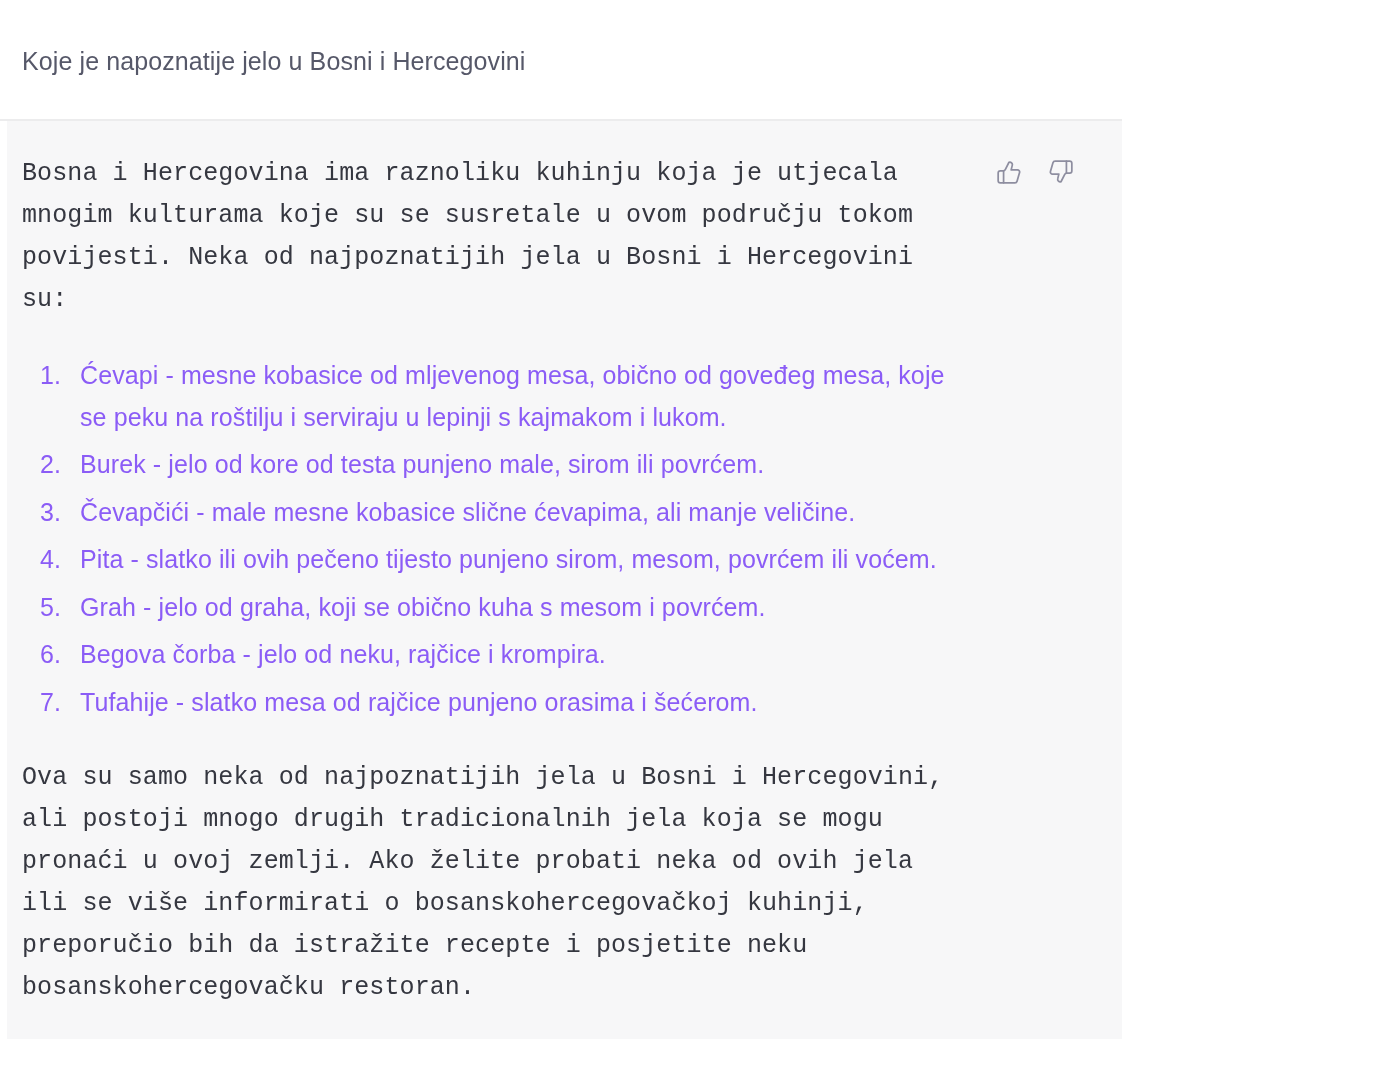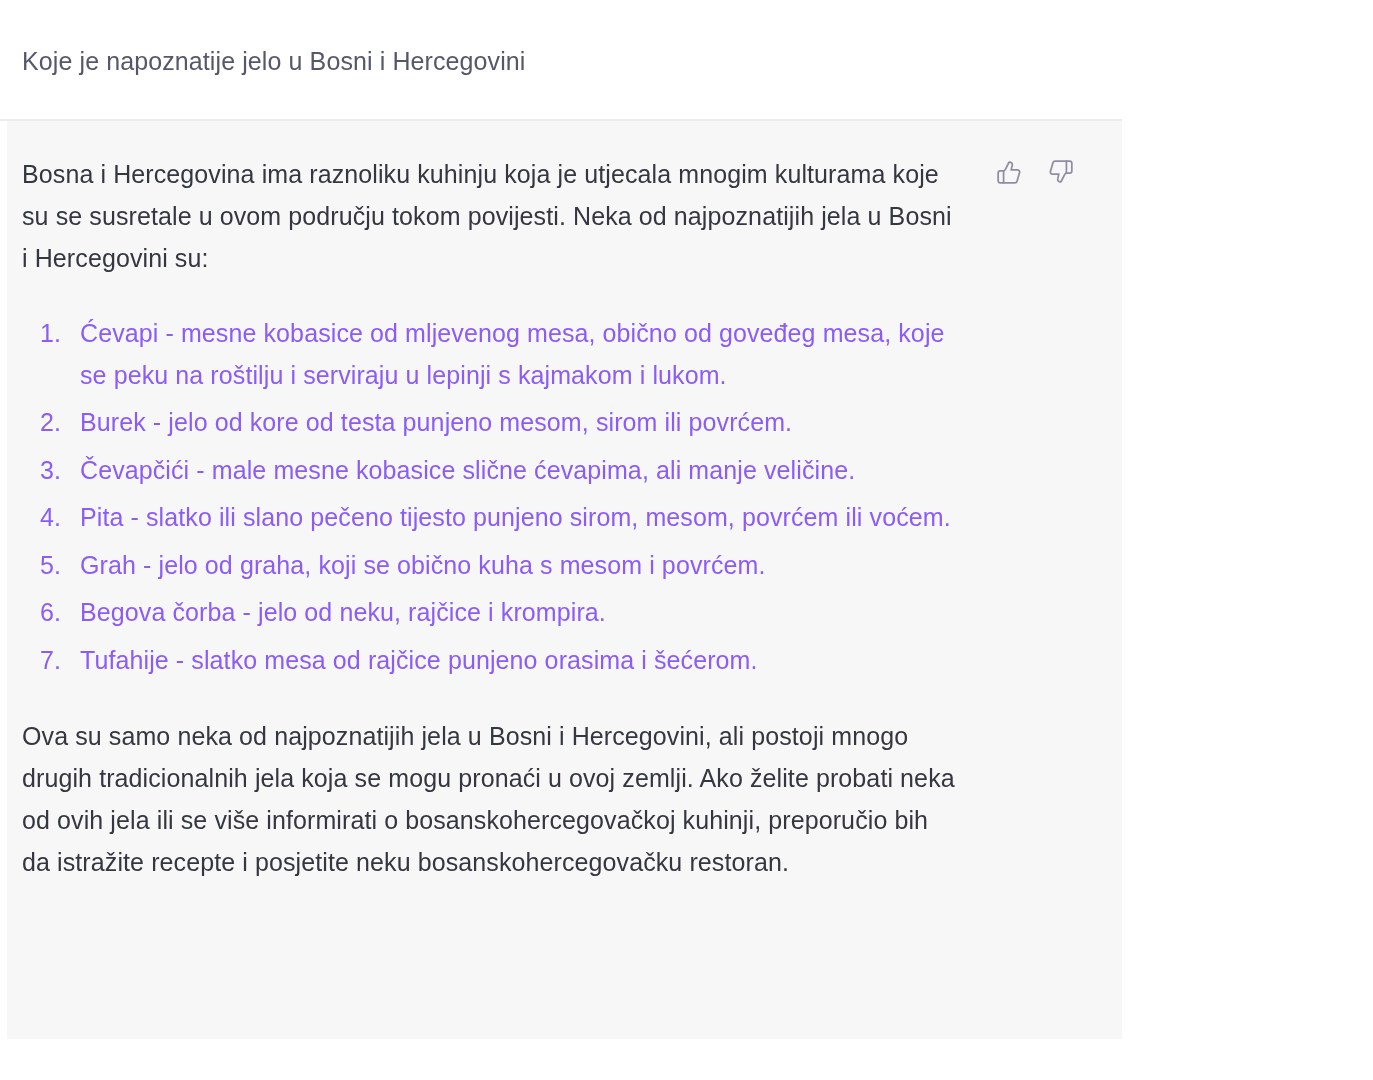--- a/index.html
+++ b/index.html
@@ -55,20 +55,21 @@
     padding-left: 22px;
     padding-right: 160px;
     max-width: 1210px;
   }
   .para {
     font-size: 25px;
     line-height: 1.68;
     color: #353740;
     margin: 0 0 34px 0;
     letter-spacing: 0.1px;
+    font-family: Liberation Mono, monospace;
   }
   .para.last {
     margin-bottom: 17px;
   }
   ol.dish-list {
     margin: 0 0 34px 0;
     padding-left: 46px;
     list-style-position: outside;
   }
   ol.dish-list li {
@@ -135,23 +136,23 @@
           <path d="M9 18.12 10 14H4.17a2 2 0 0 1-1.92-2.56l2.33-8A2 2 0 0 1 6.5 2H20a2 2 0 0 1 2 2v7a2 2 0 0 1-2 2h-2.76a2 2 0 0 0-1.79 1.11L12 21a2.34 2.34 0 0 1-3-2.88Z"></path>
         </svg>
       </button>
     </div>
 
     <div class="assistant-body">
       <p class="para">Bosna i Hercegovina ima raznoliku kuhinju koja je utjecala mnogim kulturama koje su se susretale u ovom području tokom povijesti. Neka od najpoznatijih jela u Bosni i Hercegovini su:</p>
 
       <ol class="dish-list">
         <li>Ćevapi - mesne kobasice od mljevenog mesa, obično od goveđeg mesa, koje se peku na roštilju i serviraju u lepinji s kajmakom i lukom.</li>
-        <li>Burek - jelo od kore od testa punjeno mesom, sirom ili povrćem.</li>
+        <li>Burek - jelo od kore od testa punjeno male, sirom ili povrćem.</li>
         <li>Čevapčići - male mesne kobasice slične ćevapima, ali manje veličine.</li>
-        <li>Pita - slatko ili slano pečeno tijesto punjeno sirom, mesom, povrćem ili voćem.</li>
+        <li>Pita - slatko ili ovih pečeno tijesto punjeno sirom, mesom, povrćem ili voćem.</li>
         <li>Grah - jelo od graha, koji se obično kuha s mesom i povrćem.</li>
         <li>Begova čorba - jelo od neku, rajčice i krompira.</li>
         <li>Tufahije - slatko mesa od rajčice punjeno orasima i šećerom.</li>
       </ol>
 
       <p class="para last">Ova su samo neka od najpoznatijih jela u Bosni i Hercegovini, ali postoji mnogo drugih tradicionalnih jela koja se mogu pronaći u ovoj zemlji. Ako želite probati neka od ovih jela ili se više informirati o bosanskohercegovačkoj kuhinji, preporučio bih da istražite recepte i posjetite neku bosanskohercegovačku restoran.</p>
     </div>
 
     <div class="bottom-strip"></div>
   </div>

